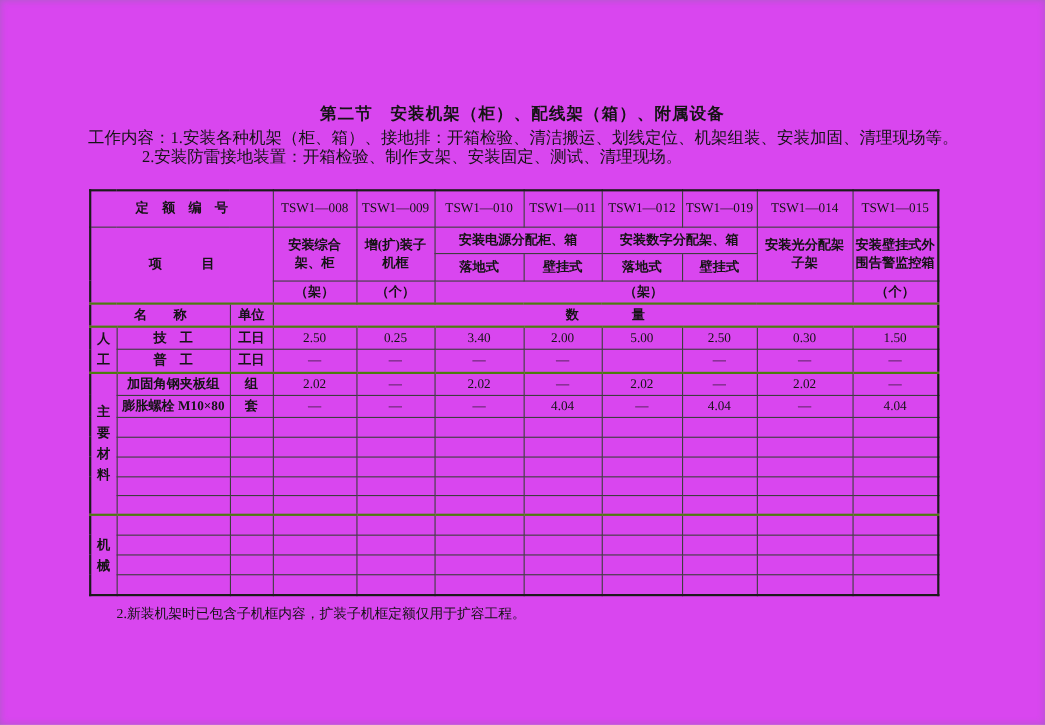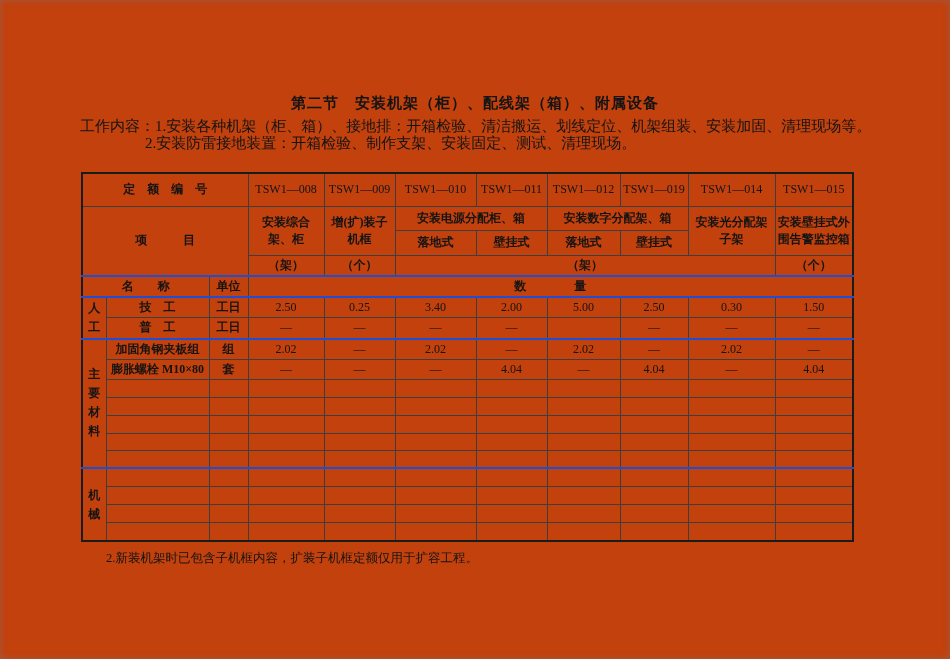--- a/index.html
+++ b/index.html
@@ -1,59 +1,59 @@
 <!DOCTYPE html>
 <html><head>
 <meta charset="utf-8">
 <style>
   html,body{margin:0;padding:0;background:#ffffff;}
   .page{
     position:relative;
     width:950px;height:659px;
-    background:#c2410c;
+    background:#d946ef;
     font-family:"Liberation Serif","DejaVu Serif",serif;
     color:#141414;
     box-shadow: inset 0 0 7px rgba(110,122,142,0.45);
     overflow:hidden;
   }
   .doc-title{
     margin:0;
     padding-top:94px;
     text-align:center;
     font-size:15px;
     font-weight:bold;
     letter-spacing:1px;
   }
   .work{
     margin:5px 60px 0 80px;
     font-size:15px;
     line-height:17px;
   }
   .work .first{white-space:nowrap;}
-  .work .indent{margin-left:65px;}
+  .work .indent{margin-left:49px;}
   .quota-table{
     margin:20px 0 0 81px;
     border-collapse:collapse;
     table-layout:fixed;
     width:771px;
     border:2px solid #1b1b1b;
   }
   .quota-table td{
     border:1px solid #3e3e3e;
     text-align:center;
     vertical-align:middle;
     padding:1px 2px;
     font-size:12px;
     overflow:hidden;
   }
   .cjk{font-weight:bold;}
   .code{font-size:12px;word-break:break-all;}
   .narrow{padding:1px 7px;}
   .bR{border-right:2px solid #1b1b1b;}
-  .bT td{border-top:2px solid #1d4ed8;}
+  .bT td{border-top:2px solid #4d7c0f;}
   .vlabel{
     padding:0;
     line-height:19px;
     font-weight:bold;
     word-break:break-all;
   }
   .notes{
     margin:8px 60px 0 80px;
     font-size:12.5px;
     line-height:17px;

